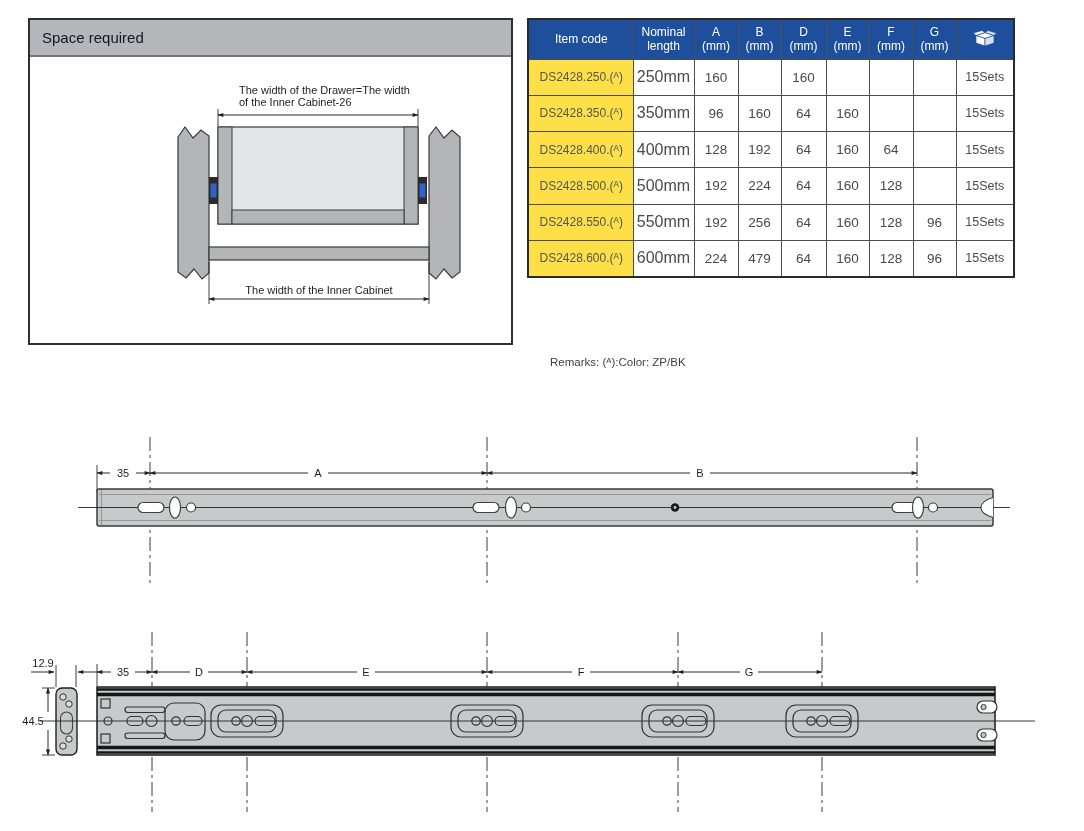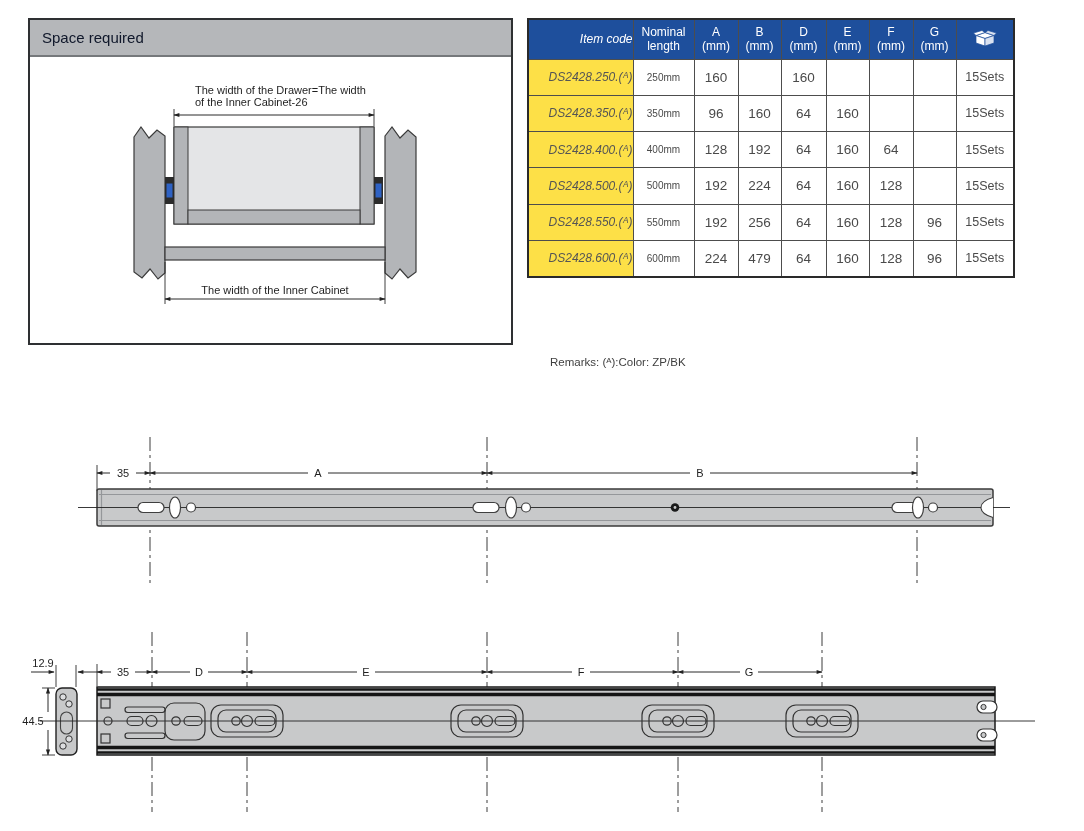--- a/index.html
+++ b/index.html
@@ -4,33 +4,33 @@
 <style>
   html,body{margin:0;padding:0;background:#fff;}
   .canvas{position:relative;width:1084px;height:831px;background:#fff;overflow:hidden;
           font-family:"Liberation Sans","DejaVu Sans",sans-serif;color:#333;}
 
   
   .panel{position:absolute;left:28px;top:18px;width:485px;height:327px;box-sizing:border-box;
          border:2px solid #2e3032;background:#fff;}
   .panel-header{height:37px;background:#b5b7ba;border-bottom:2px solid #75787b;box-sizing:border-box;
                 display:flex;align-items:center;padding-left:12px;font-size:15px;color:#0f172a;}
-  .panel-body{position:relative;width:481px;height:284px;}
+  .panel-body{position:relative;width:481px;height:284px;padding-left:44px;}
 
   
   .spec-table{position:absolute;left:527px;top:18px;border-collapse:collapse;table-layout:fixed;
               border:2px solid #2a2a2a;}
   .spec-table th,.spec-table td{border:1px solid #4d4d4d;box-sizing:border-box;padding:0;
               text-align:center;vertical-align:middle;}
   .spec-table th{background:#1e4f9c;color:#fff;font-weight:normal;font-size:12px;line-height:1.2;height:40px;}
   .spec-table td{height:36.25px;font-size:13.5px;color:#4a4a4a;background:#fff;}
-  .spec-table .c-item{width:105px;text-align:right;padding-left:1px;font-style:italic;}
+  .spec-table .c-item{width:105px;text-align:center;padding-left:1px;}
   .spec-table td.c-item{background:#fde047;font-size:12px;color:#555;}
   .spec-table .c-nom{width:61px;}
-  .spec-table td.c-nom{font-size:10px;}
+  .spec-table td.c-nom{font-size:16px;}
   .spec-table .c-a{width:44px;}.spec-table .c-b{width:43px;}.spec-table .c-d{width:45px;}
   .spec-table .c-e{width:43px;}.spec-table .c-f{width:44px;}.spec-table .c-g{width:43px;}
   .spec-table .c-box{width:58px;}
   .spec-table td.c-box{font-size:12.5px;}
 
   .remarks{position:absolute;left:550px;top:356px;font-size:11.5px;color:#3f3f3f;}
 
   .drawing{position:absolute;left:0;}
   svg text{font-family:"Liberation Sans","DejaVu Sans",sans-serif;}
   .dimtext{font-size:11px;fill:#1f1f1f;}

